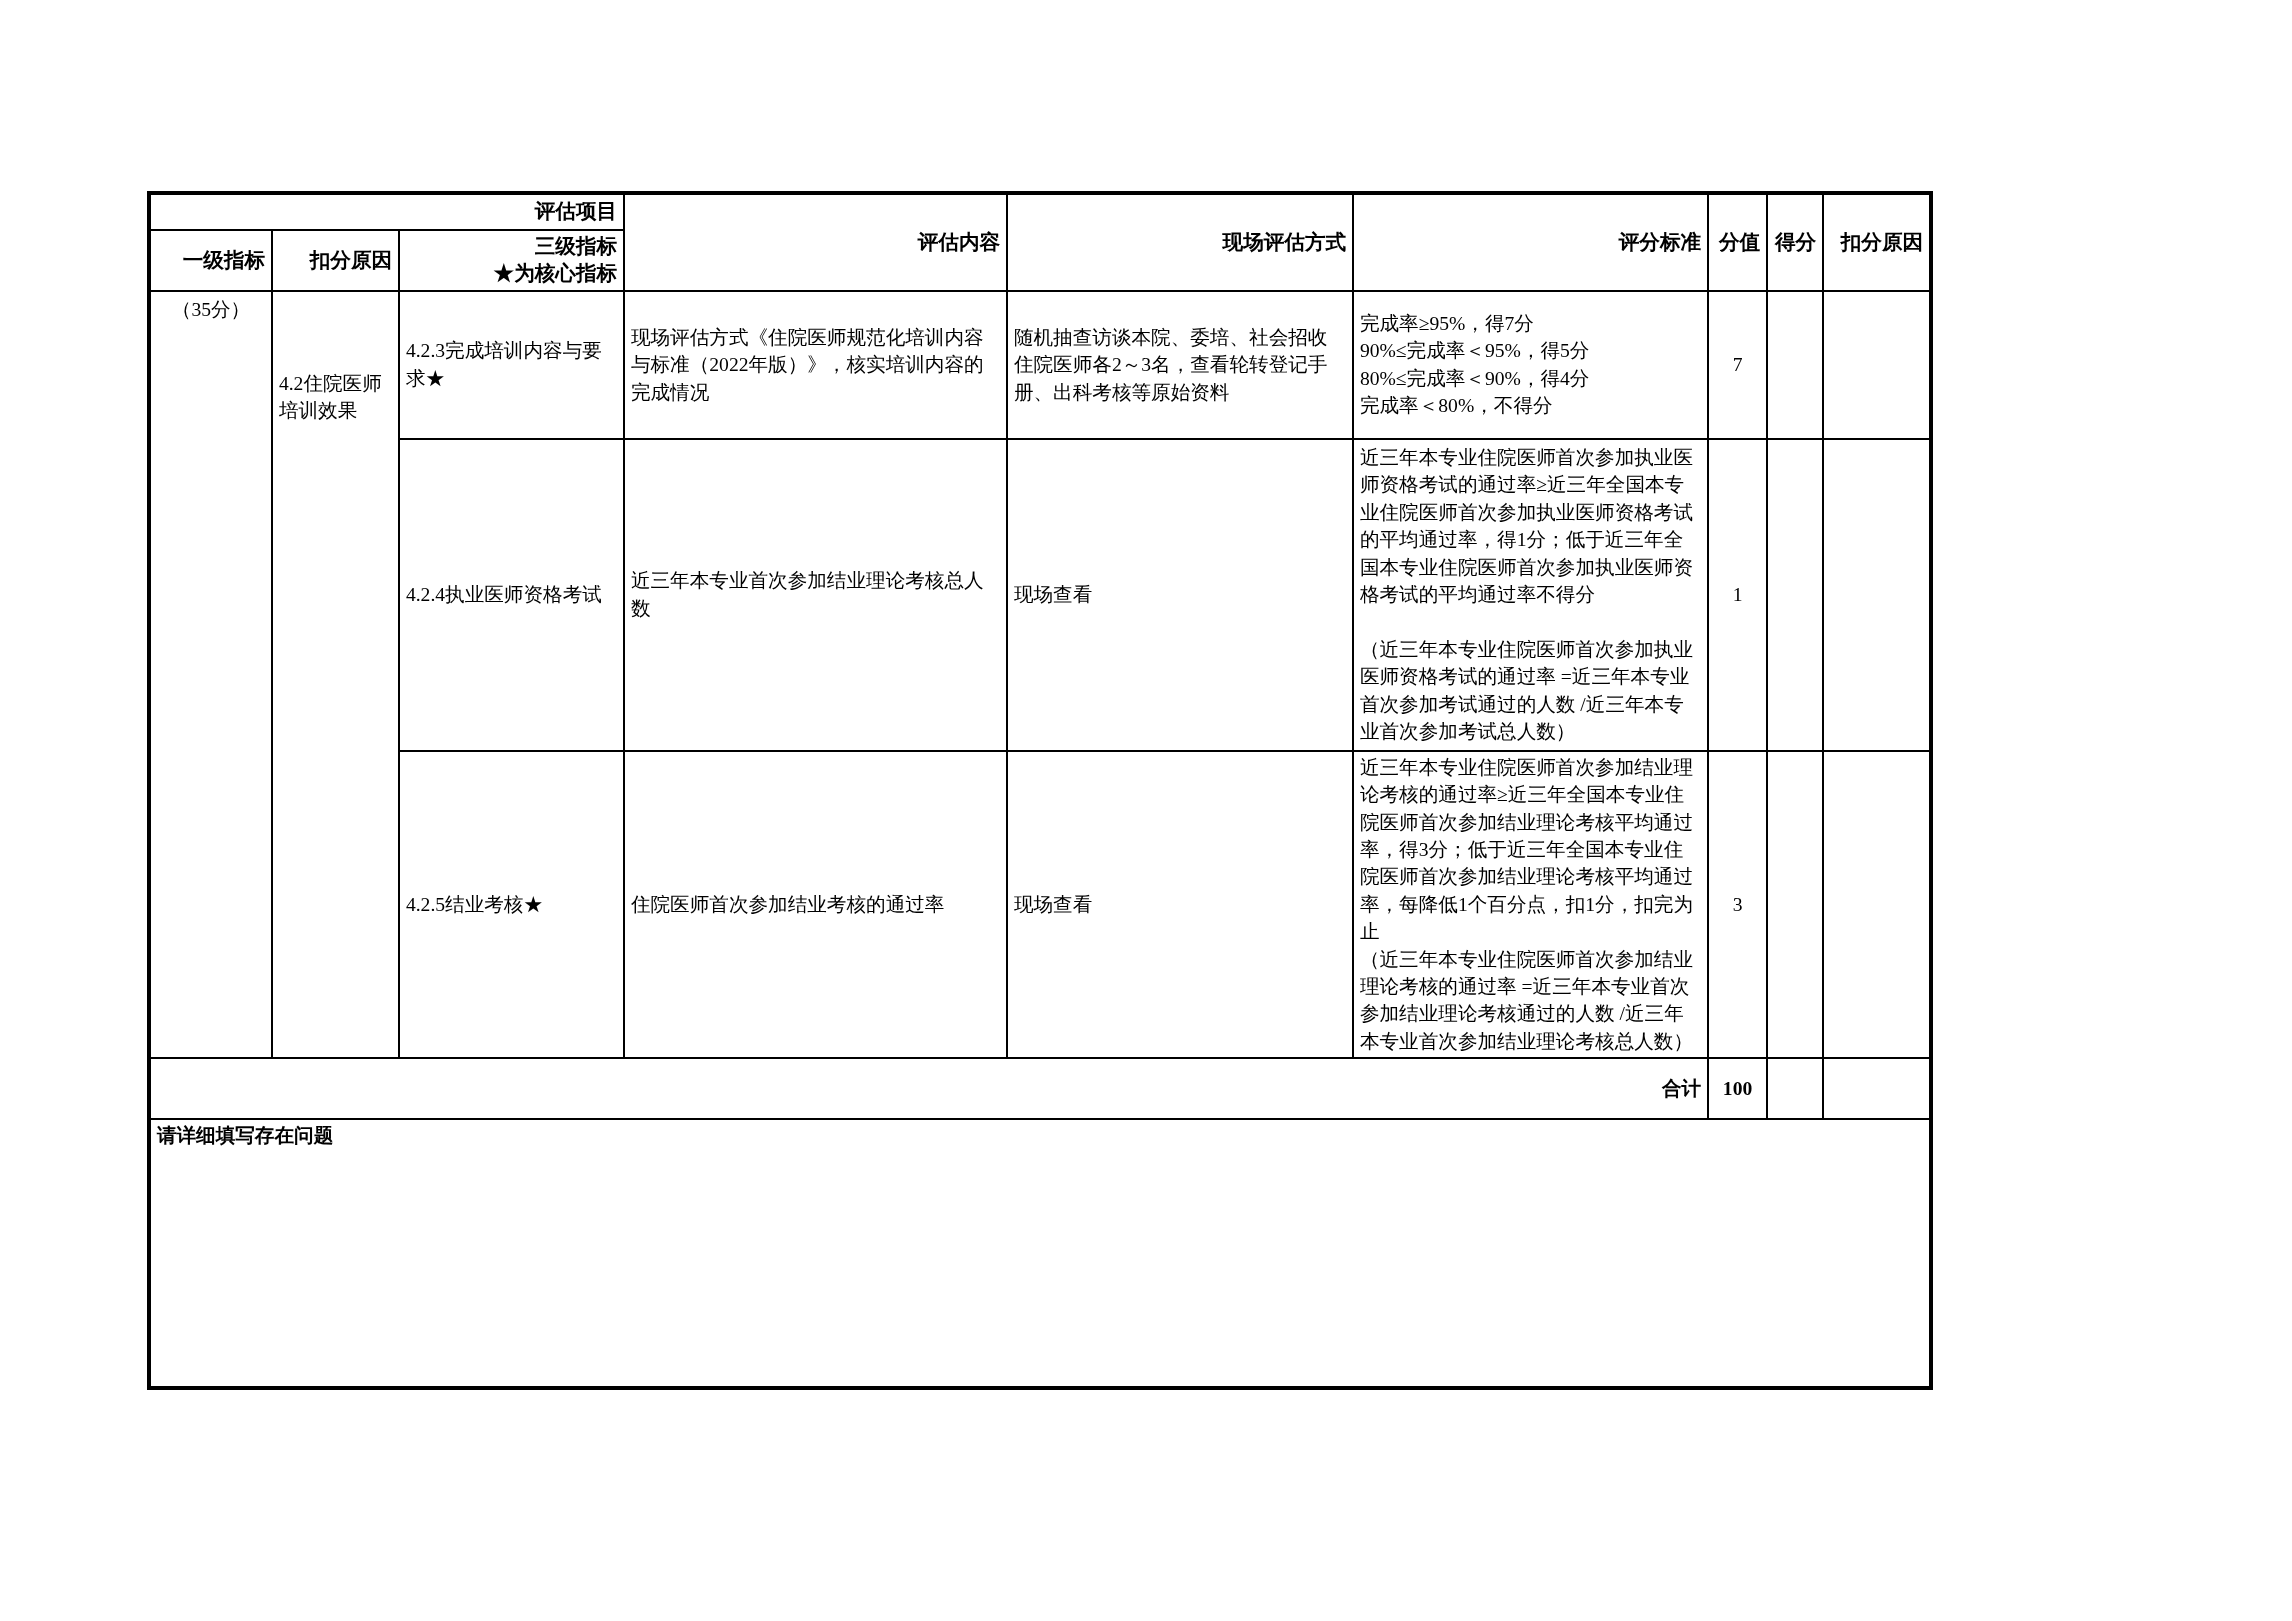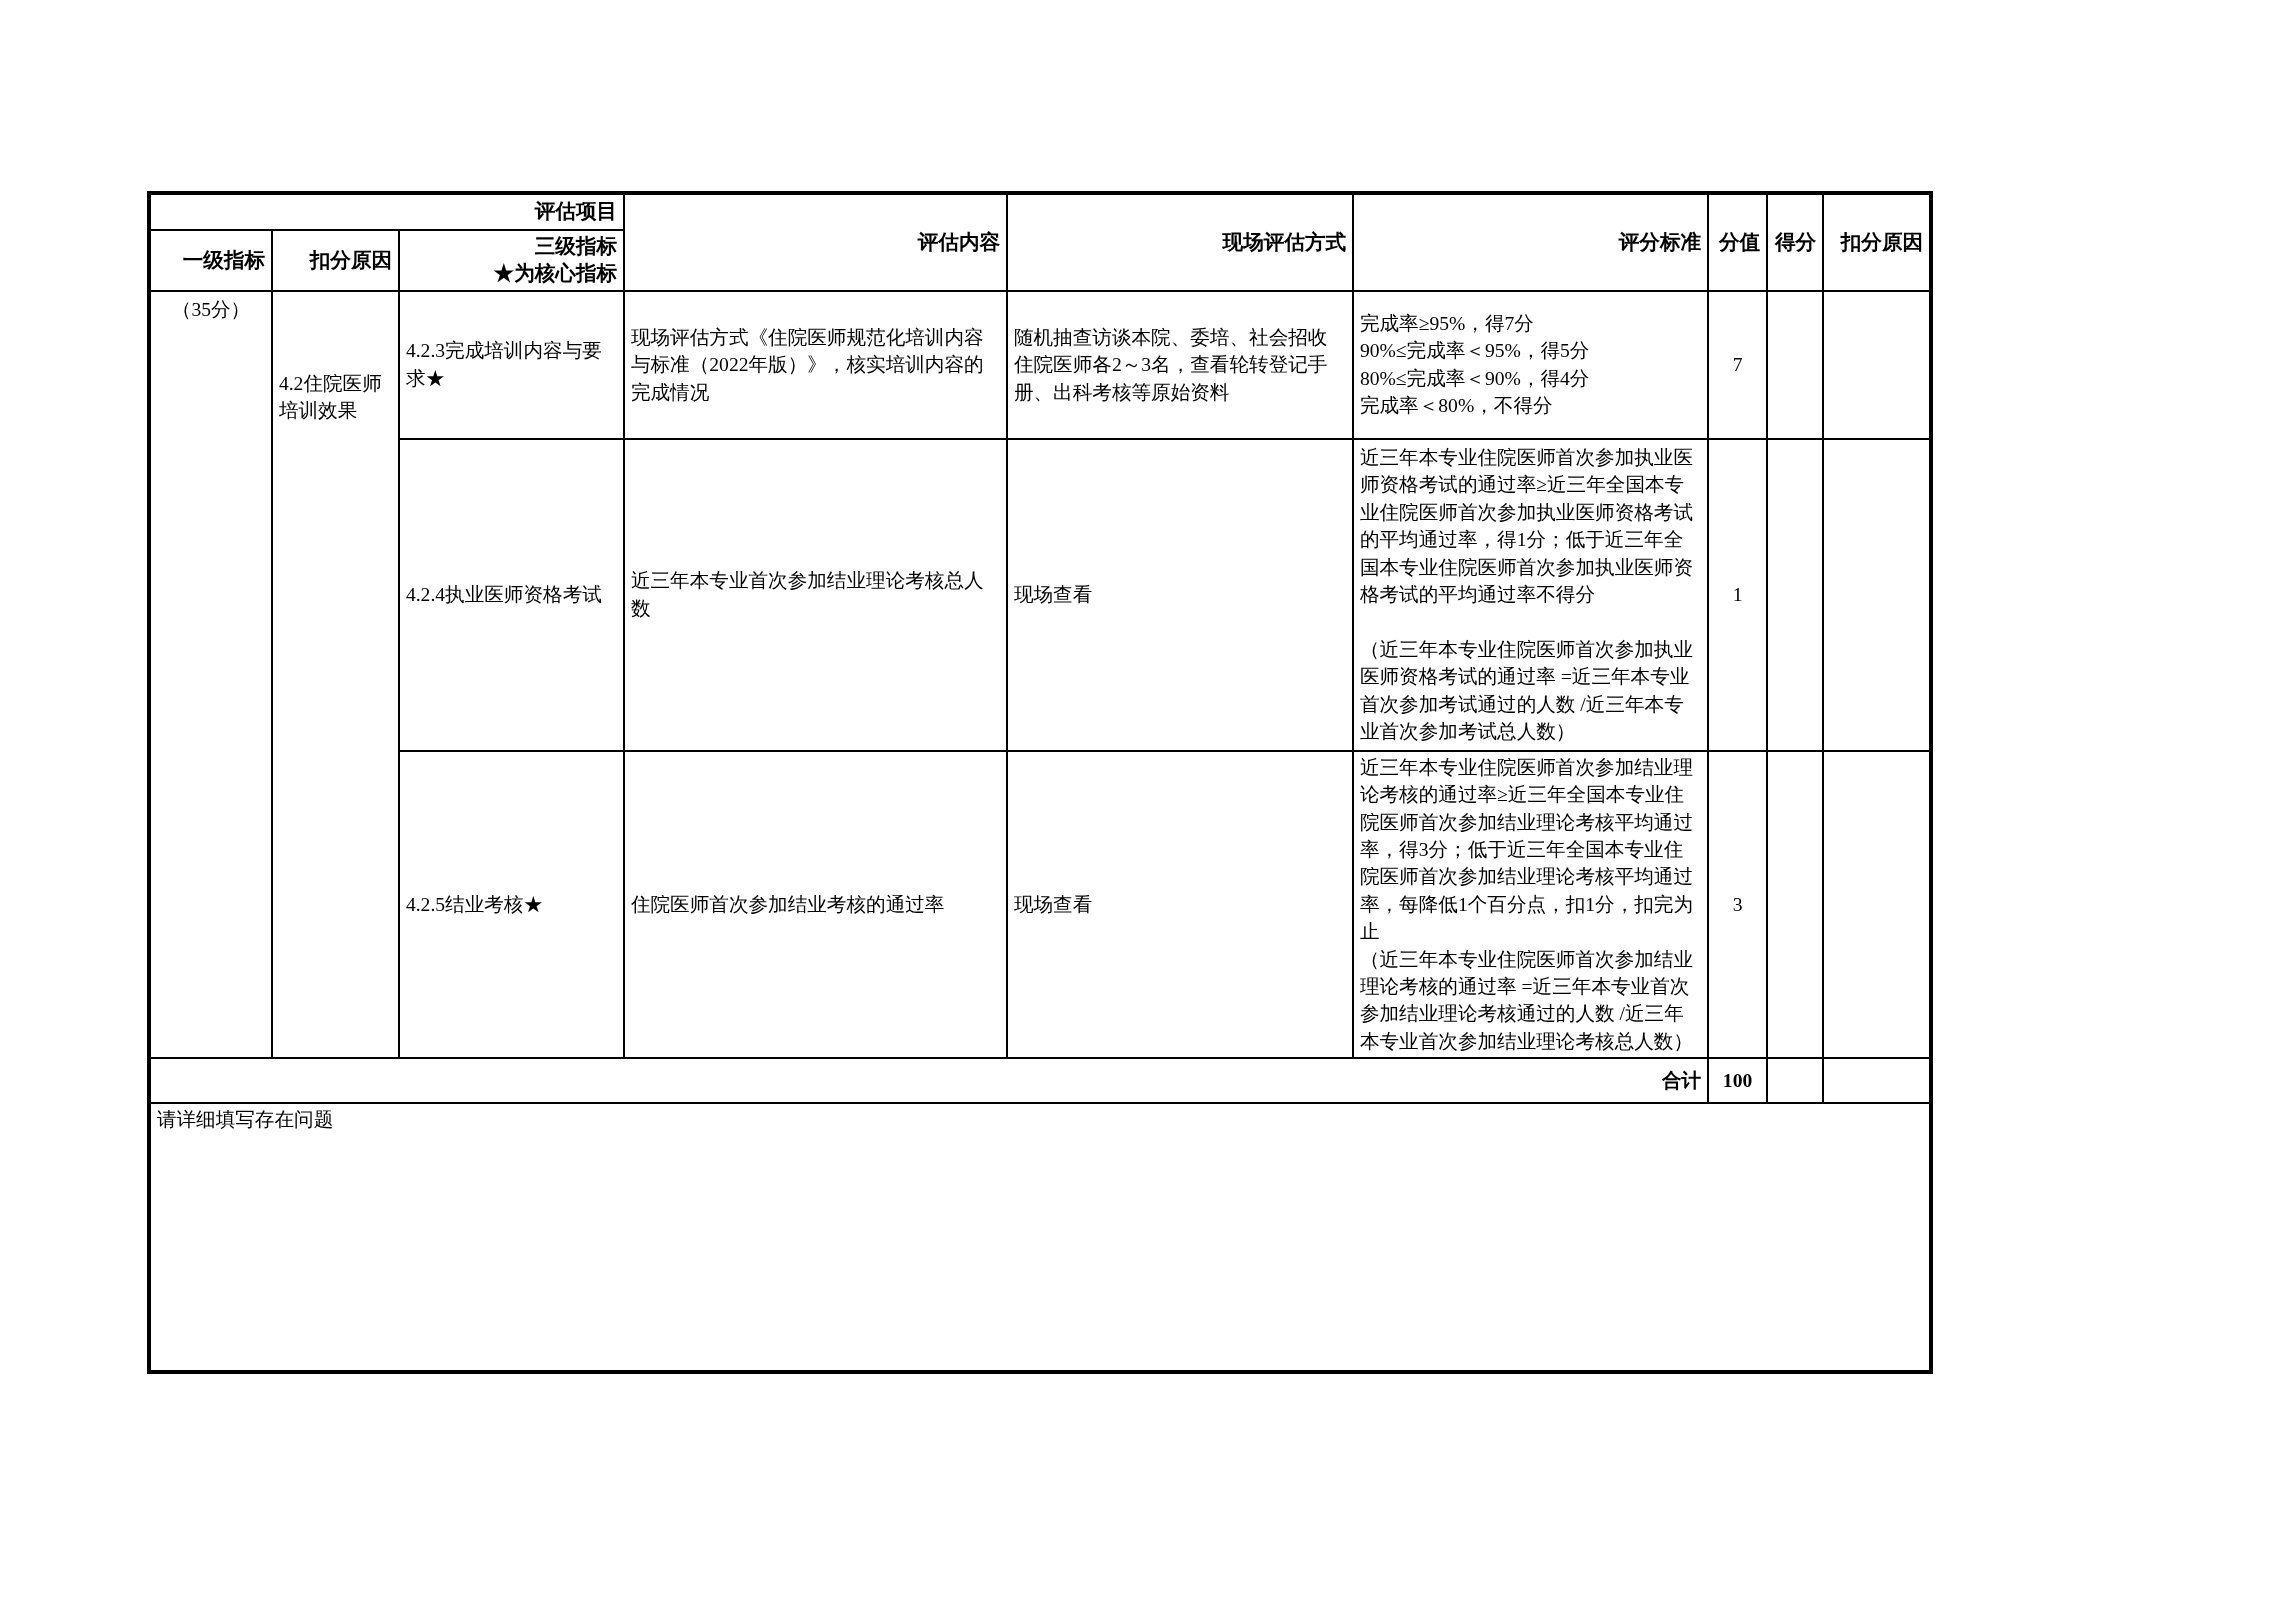--- a/index.html
+++ b/index.html
@@ -21,27 +21,27 @@
     word-break:break-all;
     overflow:hidden;
   }
   th{font-weight:bold;text-align:right;font-size:20.6px;}
   td{text-align:left;font-weight:normal;}
   .center{text-align:center;}
   .right{text-align:right;}
   .bold{font-weight:bold;}
   .lvl1{vertical-align:top;text-align:center;padding-top:3.9px;}
   .lvl2{vertical-align:top;padding-top:78px;}
-  .problems{vertical-align:top;font-weight:normal;}
+  .problems{vertical-align:top;font-weight:bold;}
   tr.hr1{height:37px;}
   tr.hr2{height:53px;}
   tr.r1{height:148px;}
   tr.r2{height:312px;}
   tr.r3{height:289px;}
-  tr.rt{height:45px;}
+  tr.rt{height:61px;}
   tr.rp{height:269px;}
 </style>
 </head>
 <body>
 
 <table class="eval">
   <colgroup>
     <col style="width:123px">
       <col style="width:127px">
       <col style="width:225px">

